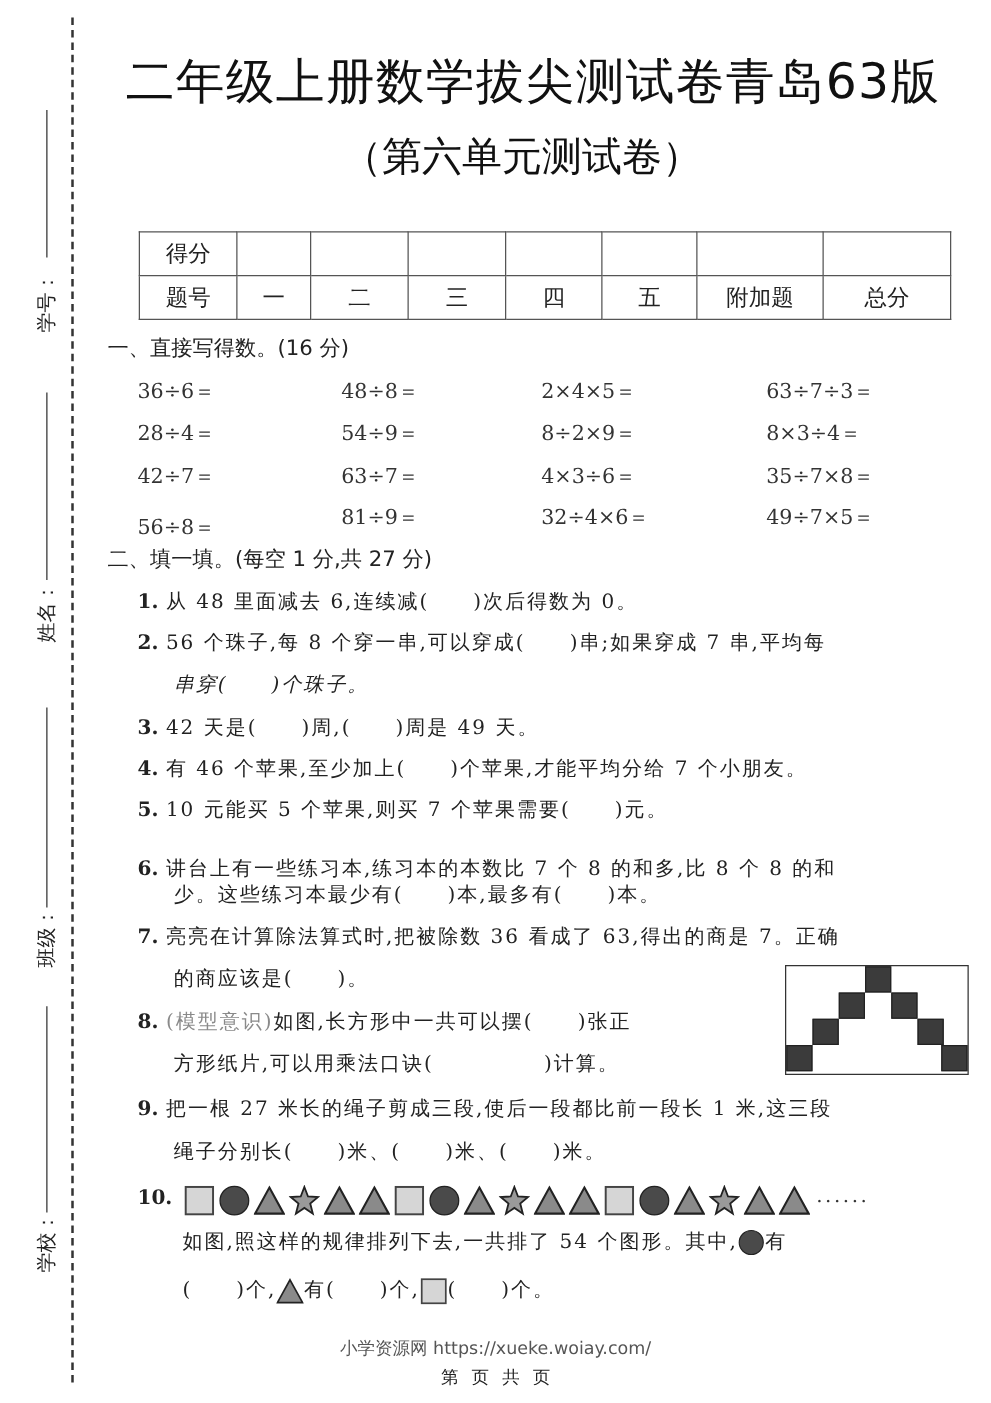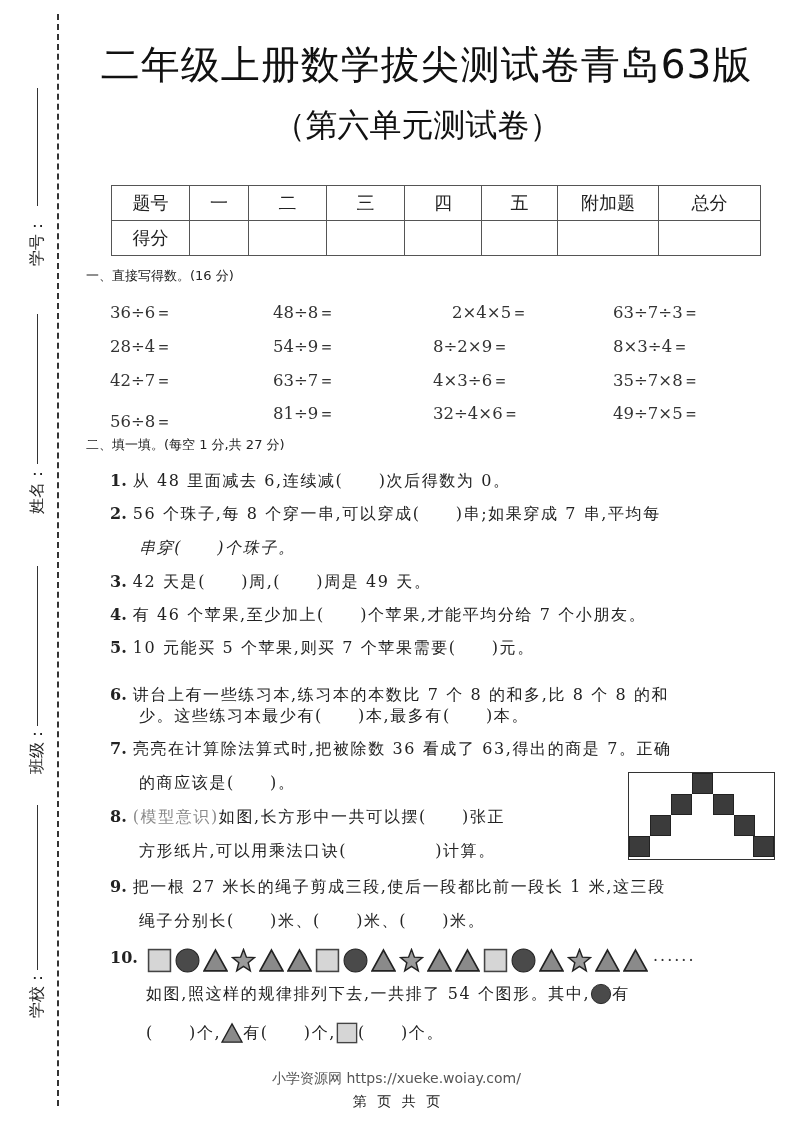--- a/index.html
+++ b/index.html
@@ -38,21 +38,21 @@
   table.score {
     position: absolute; left: 111px; top: 185px; border-collapse: collapse;
     font-family: "DejaVu Sans", "Liberation Sans", sans-serif; font-size: 18px;
   }
   table.score td {
     border: 1.3px solid #555; height: 34px; text-align: center; padding: 0; color: #222;
   }
   
   .section-head {
     left: 86px; font-family: "DejaVu Sans", "Liberation Sans", sans-serif;
-    font-size: 13px; color: #222; white-space: nowrap;
+    font-size: 17px; color: #222; white-space: nowrap;
   }
   .calc {
     font-family: "DejaVu Serif", "Liberation Serif", serif;
     font-size: 16.5px; color: #333; white-space: nowrap;
   }
   .q {
     left: 110px; font-size: 16px; color: #222; white-space: nowrap; letter-spacing: 1.6px;
     font-family: "DejaVu Serif", "Liberation Serif", serif;
   }
   .q .num { font-weight: bold; letter-spacing: 0; margin-right: 6px; }
@@ -98,47 +98,47 @@
 
 <div class="abs margin-line" style="top:805px;height:165px;"></div>
 <div class="abs margin-label" style="top:974px;">学校：</div>
 
 <div class="abs title">二年级上册数学拔尖测试卷青岛63版</div>
 <div class="abs subtitle">（第六单元测试卷）</div>
 
 <table class="score">
   <tbody>
       <tr>
+    <td>得分</td>
+    <td></td>
+    <td></td>
+    <td></td>
+    <td></td>
+    <td></td>
+    <td></td>
+    <td></td>
+  </tr>
+  <tr>
     <td style="width:77px">题号</td>
     <td style="width:58px">一</td>
     <td style="width:77px">二</td>
     <td style="width:77px">三</td>
     <td style="width:76px">四</td>
     <td style="width:75px">五</td>
     <td style="width:100px">附加题</td>
     <td style="width:101px">总分</td>
   </tr>
-  <tr>
-    <td>得分</td>
-    <td></td>
-    <td></td>
-    <td></td>
-    <td></td>
-    <td></td>
-    <td></td>
-    <td></td>
-  </tr>
 </tbody>
   </table>
 
 <div class="abs section-head" style="top:267px;">一、直接写得数。(16 分)</div>
 
 <div class="abs calc" style="left:110px;top:302px;">36÷6＝</div>
 <div class="abs calc" style="left:273px;top:302px;">48÷8＝</div>
-<div class="abs calc" style="left:433px;top:302px;margin-left:19px;">2×4×5＝</div>
+<div class="abs calc" style="left:433px;top:302px;">2×4×5＝</div>
 <div class="abs calc" style="left:613px;top:302px;text-align:right;">63÷7÷3＝</div>
 
 <div class="abs calc" style="left:110px;top:336px;">28÷4＝</div>
 <div class="abs calc" style="left:273px;top:336px;">54÷9＝</div>
 <div class="abs calc" style="left:433px;top:336px;">8÷2×9＝</div>
 <div class="abs calc" style="left:613px;top:336px;">8×3÷4＝</div>
 
 <div class="abs calc" style="left:110px;top:370px;">42÷7＝</div>
 <div class="abs calc" style="left:273px;top:370px;">63÷7＝</div>
 <div class="abs calc" style="left:433px;top:370px;">4×3÷6＝</div>

